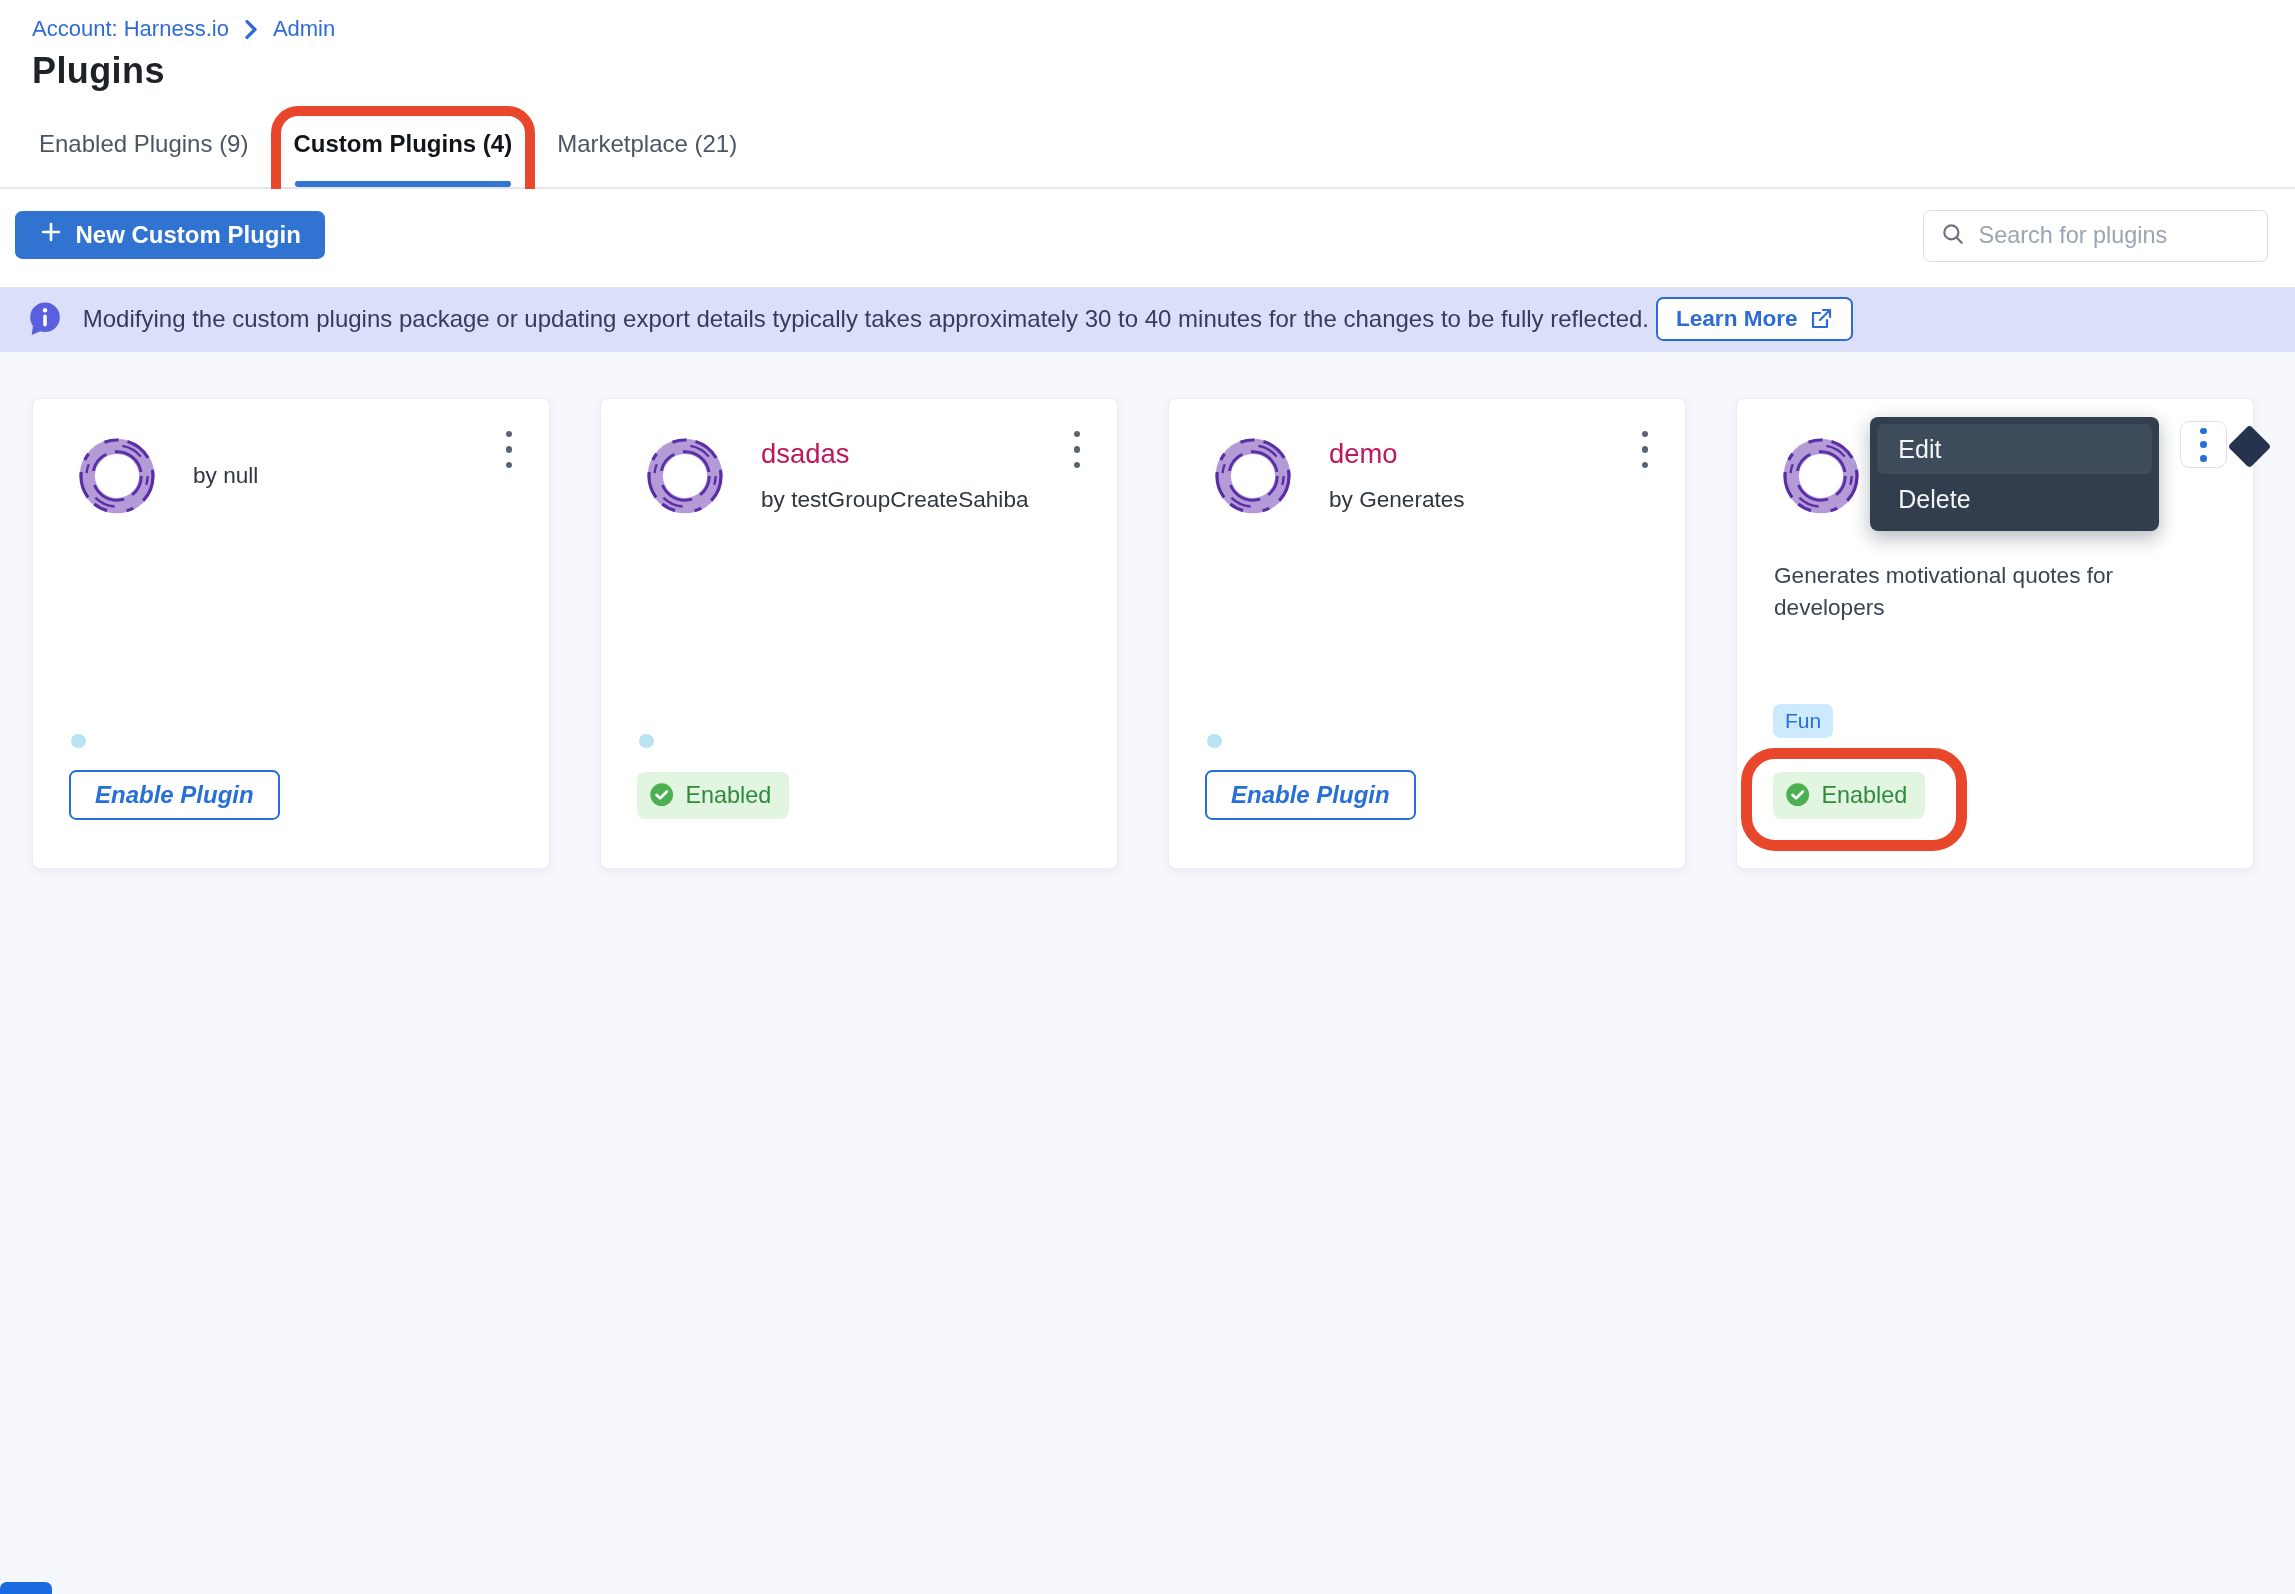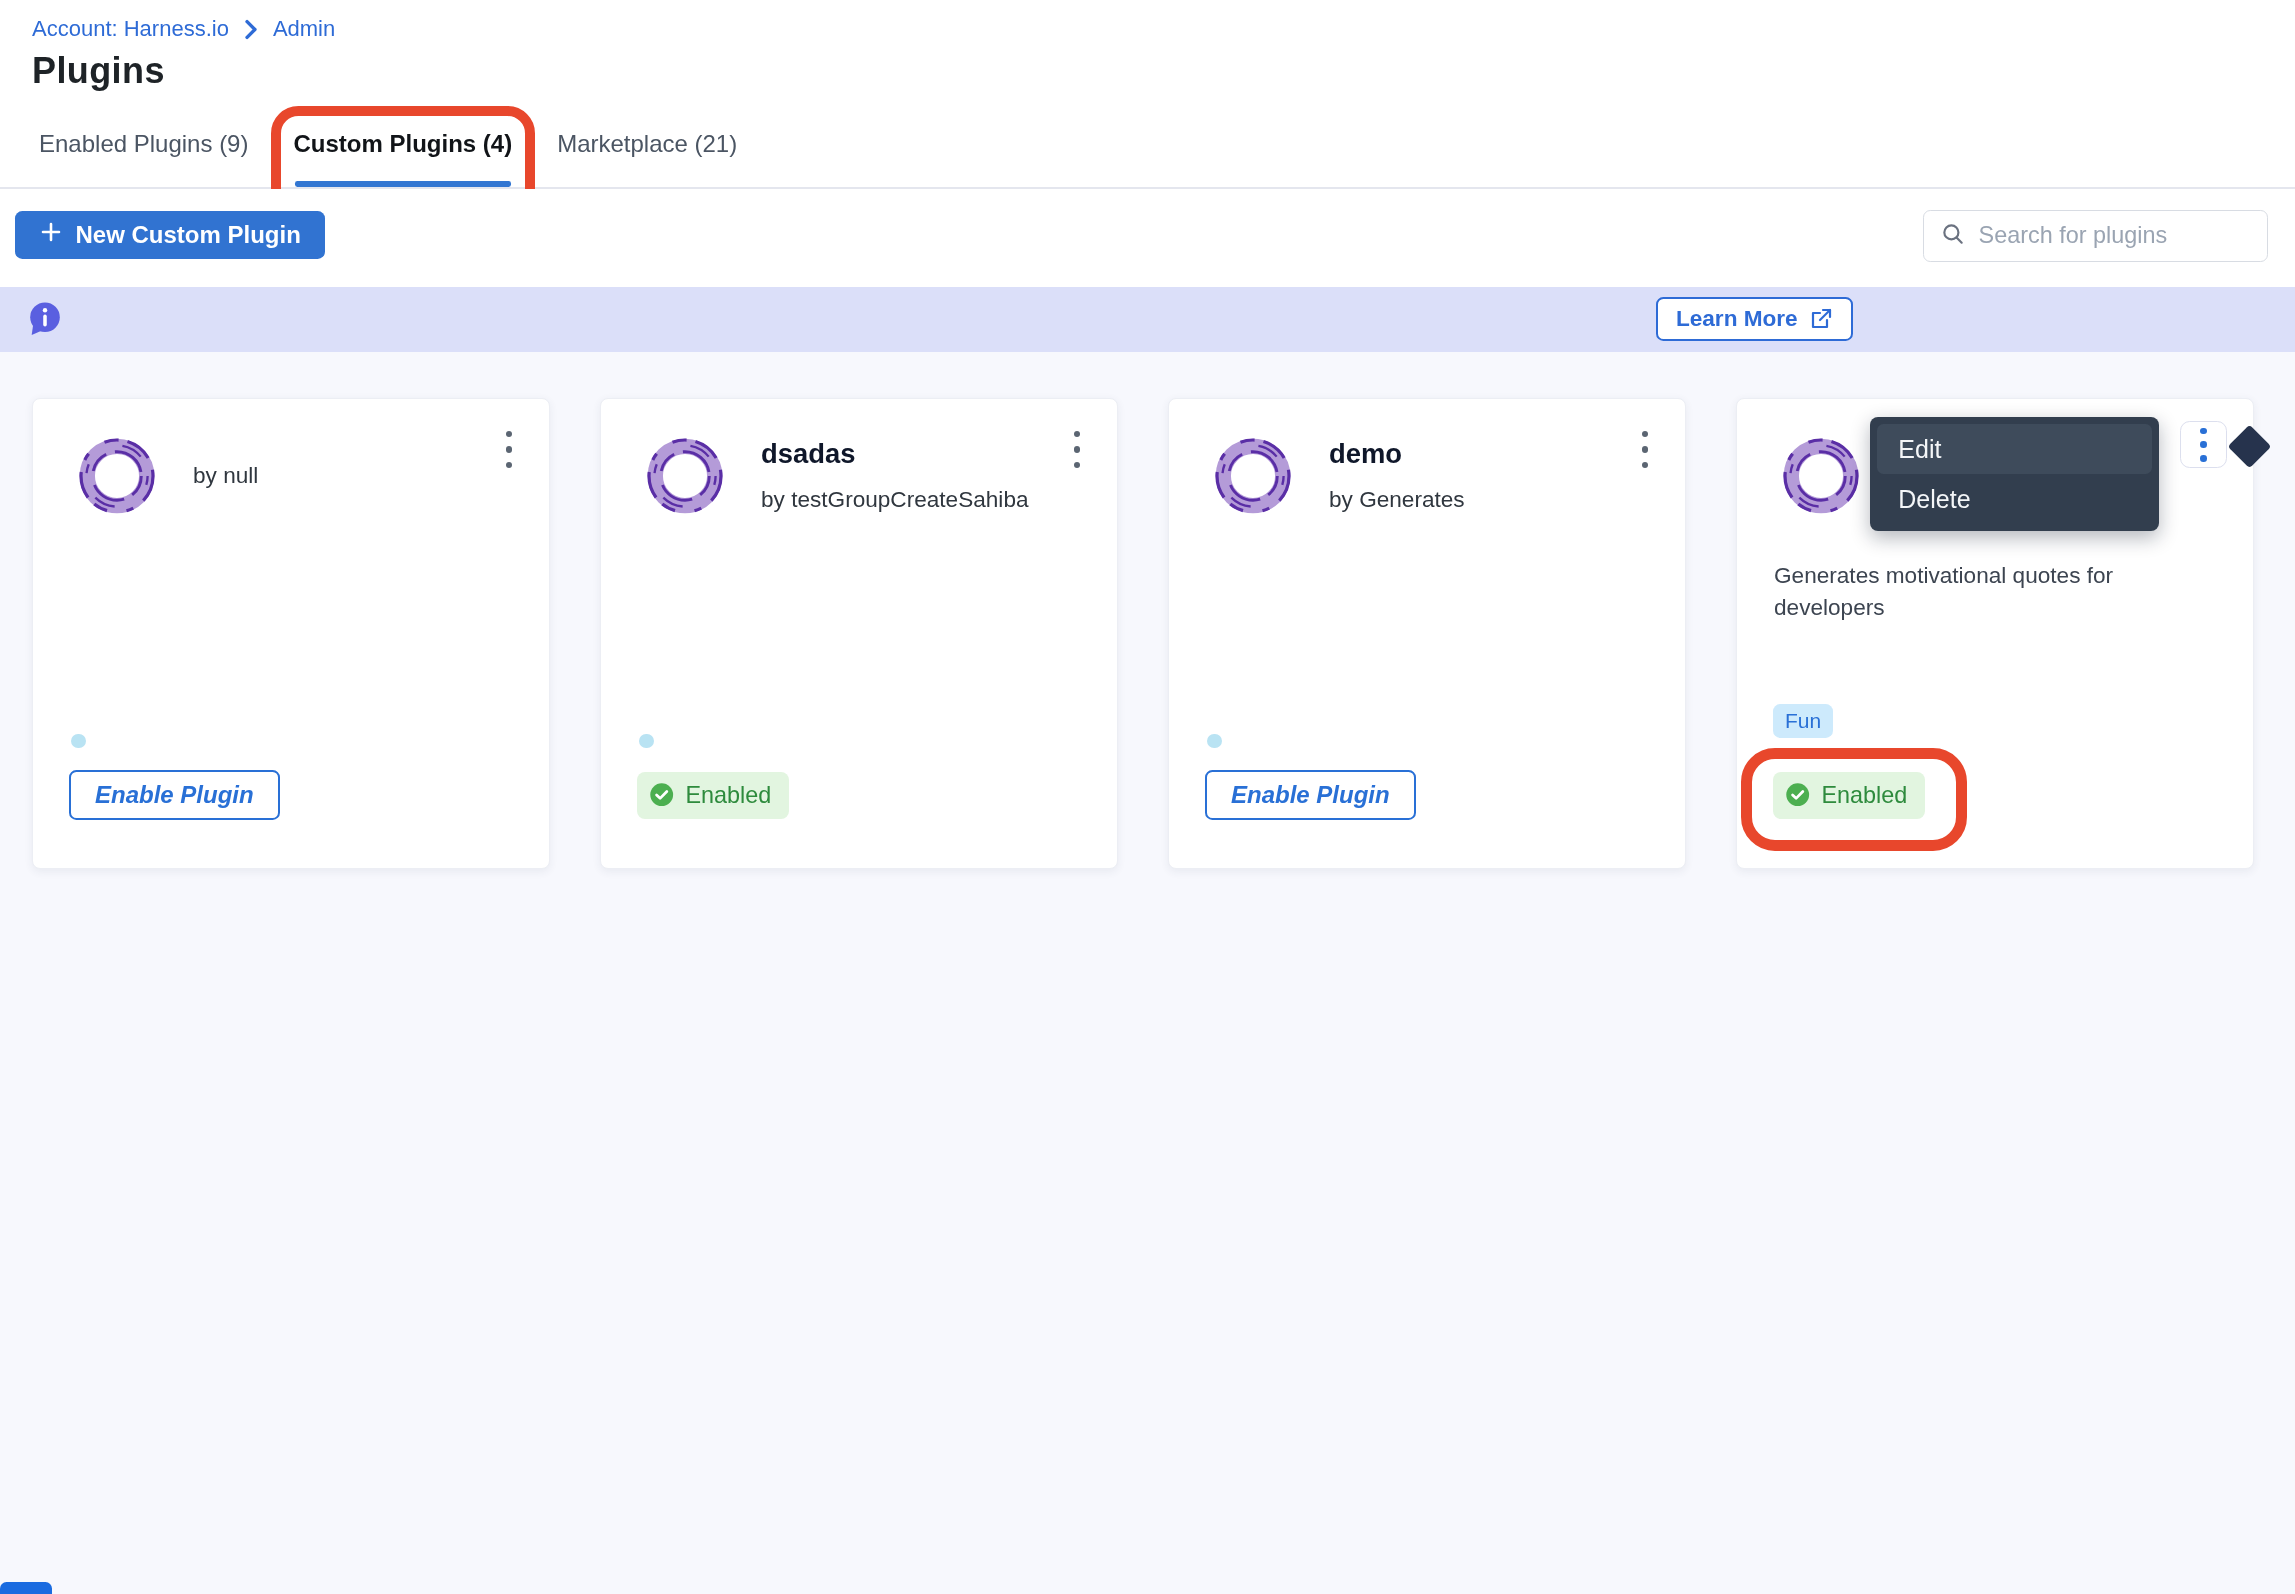--- a/index.html
+++ b/index.html
@@ -54,21 +54,21 @@
 
   
   .main { flex:1; background:#f7f8fd; position:relative; }
   .cards { position:absolute; left:32px; top:46px; display:flex; gap:50px; }
   .card { position:relative; width:518px; height:471px; background:#fff; border:0.8px solid #eceef4;
           border-radius:8px; box-shadow:0 2.4px 8px rgba(40,50,80,.07); }
   .card-head { position:absolute; top:32px; left:39px; right:39px; display:flex; }
   .logo { width:90px; height:90px; flex:0 0 auto; }
   .head-text { margin-left:31px; display:flex; flex-direction:column; justify-content:center; }
   .head-text.center-only { justify-content:center; }
-  .card-title { font-size:27.4px; font-weight:700; color:#0f172a; margin-bottom:17px; }
+  .card-title { font-size:27.4px; font-weight:400; color:#be185d; margin-bottom:17px; }
   .card-byline { font-size:22.6px; color:#30373f; }
 
   .kebab { position:absolute; top:27.4px; right:32px; display:flex; flex-direction:column; gap:9px;
            padding:4.8px; cursor:pointer; }
   .kebab .dot { width:6.5px; height:6.5px; border-radius:50%; background:#5b6572; }
   .kebab-btn { position:absolute; top:22.6px; right:26px; width:47px; height:47px;
                background:#fff; border:1.6px solid #dcdfee; border-radius:9.7px;
                display:flex; flex-direction:column; align-items:center; justify-content:center; gap:7.3px;
                cursor:pointer; z-index:12; }
   .kebab-btn .dot { width:6.5px; height:6.5px; border-radius:50%; background:#2970d6; }
@@ -162,20 +162,21 @@
 
   <section class="banner">
     <span style="display:flex;">
       <svg width="36" height="37" viewBox="0 0 24 25">
         <circle cx="12" cy="11" r="10" fill="#5a5fe0"></circle>
         <path d="M4 16 L3 23 L10 20 Z" fill="#5a5fe0"></path>
         <rect x="10.8" y="9.2" width="2.4" height="8" rx="1.2" fill="#fff"></rect>
         <circle cx="12" cy="6.2" r="1.5" fill="#fff"></circle>
       </svg>
     </span>
+    <span class="banner-msg">Modifying the custom plugins package or updating export details typically takes approximately 30 to 40 minutes for the changes to be fully reflected.</span>
     <button class="btn-learn">
       <span>Learn More</span>
       <span style="display:flex;">
         <svg width="24" height="24" viewBox="0 0 24 24" fill="none" stroke="#2e6bd6" stroke-width="2.2" stroke-linecap="round" stroke-linejoin="round">
           <path d="M18 13 V20 H4 V6 H11"></path>
             <path d="M14 3 H21 V10"></path>
             <path d="M21 3 L11 13"></path>
         </svg>
       </span>
     </button>

